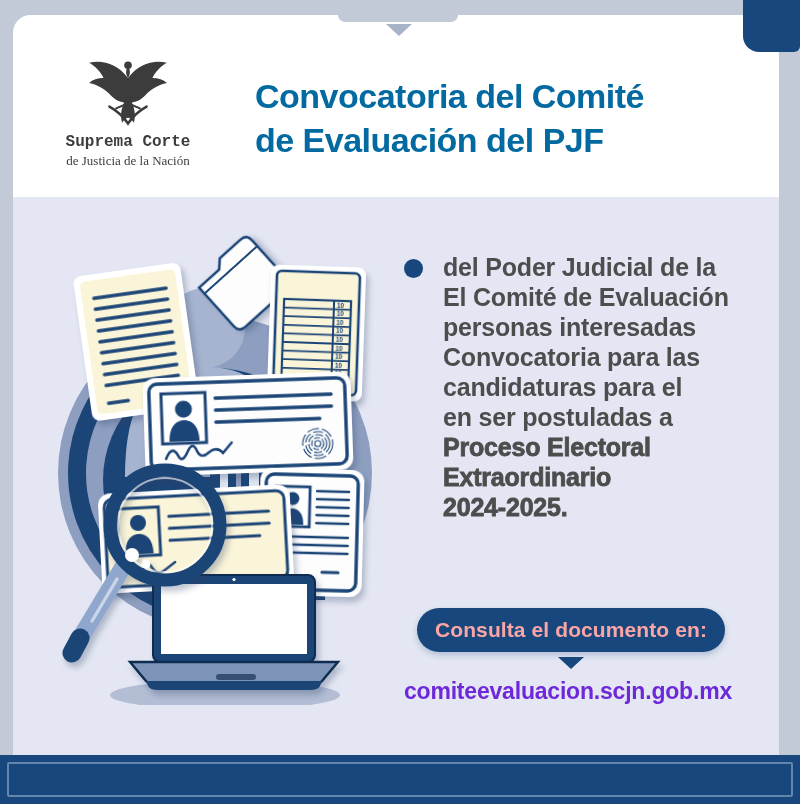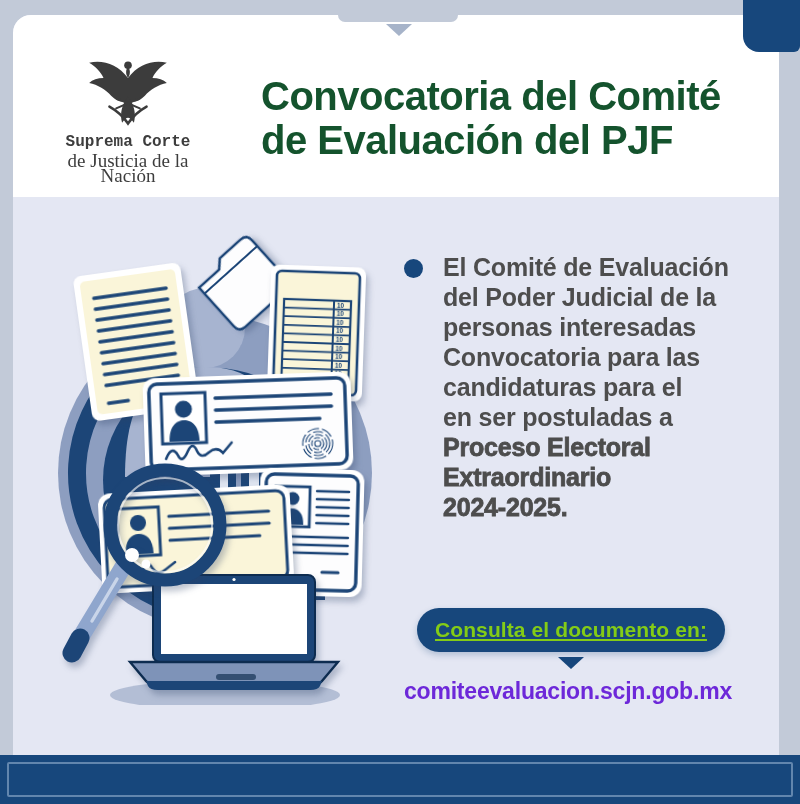--- a/index.html
+++ b/index.html
@@ -35,44 +35,44 @@
   }
   
   .logo-block{
     position:absolute; left:52px; top:56px; width:152px; text-align:center; color:#3d3d3d;
   }
   .logo-eagle{ width:92px; height:76px; margin:0 auto; display:block; }
   .logo-line1{
     font-family:Liberation Mono, monospace; font-weight:bold; font-size:16px; line-height:21px;
   }
   .logo-line2{
-    font-family:"Liberation Serif", serif; font-size:19px; line-height:15px;
+    font-family:"Liberation Serif", serif; font-size:13px; line-height:15px;
   }
   .page-title{
-    position:absolute; left:261px; top:74px; color:#14532d;
-    font-size:40px; font-weight:bold; line-height:44px; letter-spacing:-0.5px; white-space:nowrap;
+    position:absolute; left:255px; top:74px; color:#0369a1;
+    font-size:34px; font-weight:bold; line-height:44px; letter-spacing:-0.5px; white-space:nowrap;
   }
   
   .bullet-dot{
     position:absolute; left:404px; top:259px; width:19px; height:19px;
     border-radius:50%; background:#17477c;
   }
   .bullet-text{
     position:absolute; left:443px; top:252px; width:330px; color:#4d4d4d;
     font-size:25px; font-weight:bold; letter-spacing:-0.2px;
   }
   .bullet-text div{ height:30px; line-height:30px; white-space:nowrap; }
   .bullet-text .heavy{ -webkit-text-stroke:0.8px #4d4d4d; }
   
   .cta-button{
     position:absolute; left:417px; top:608px; width:308px; height:44px;
-    background:#17477c; border-radius:22px; color:#84cc16;
+    background:#17477c; border-radius:22px; color:#fca5a5;
     display:flex; align-items:center; justify-content:center;
     font-size:21px; font-weight:bold; letter-spacing:0.1px;
-    box-shadow:0 3px 6px rgba(23,71,124,0.25); cursor:pointer;text-decoration:underline;
+    box-shadow:0 3px 6px rgba(23,71,124,0.25); cursor:pointer;
   }
   .cta-arrow{
     position:absolute; left:558px; top:657px; width:0; height:0;
     border-left:13px solid transparent; border-right:13px solid transparent;
     border-top:12px solid #17477c;
   }
   .doc-url{
     position:absolute; left:380px; top:678px; width:376px; text-align:center;
     color:#6d28d9; font-size:23px; font-weight:bold; letter-spacing:-0.2px; cursor:pointer;
   }
@@ -277,22 +277,22 @@
         <circle cx="145" cy="300" r="55" fill="none" stroke="#1c4577" stroke-width="13"></circle>
         <circle cx="145" cy="300" r="47" fill="none" stroke="#ffffff" stroke-width="2" opacity="0.6"></circle>
         <circle cx="112" cy="330" r="7" fill="#ffffff"></circle>
         <circle cx="126" cy="339" r="4.5" fill="#ffffff"></circle>
       </g>
     </svg>
   </div>
 
   <div class="bullet-dot"></div>
   <div class="bullet-text">
+    <div>del Poder Judicial de la</div>
     <div>El Comité de Evaluación</div>
-    <div>del Poder Judicial de la</div>
     <div>personas interesadas</div>
     <div>Convocatoria para las</div>
     <div>candidaturas para el</div>
     <div>en ser postuladas a</div>
     <div class="heavy">Proceso Electoral</div>
     <div class="heavy">Extraordinario</div>
     <div class="heavy">2024-2025.</div>
   </div>
 
   <div class="cta-button">

